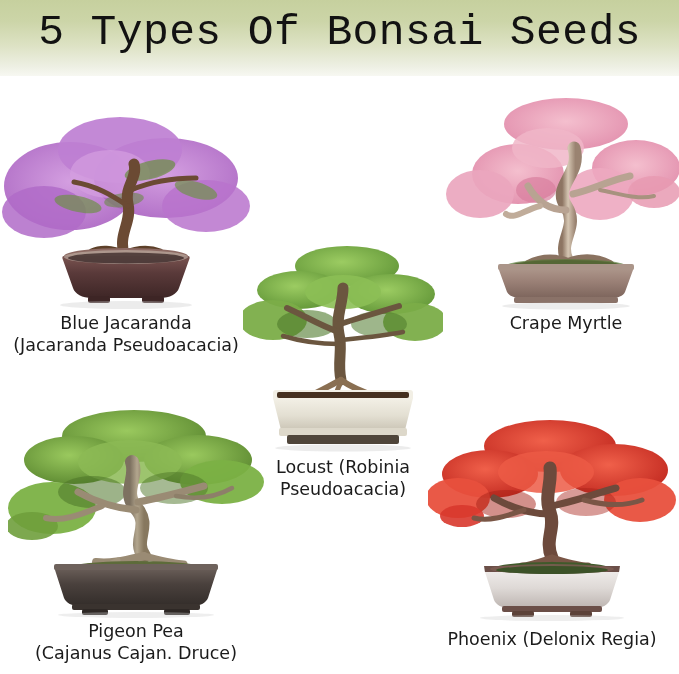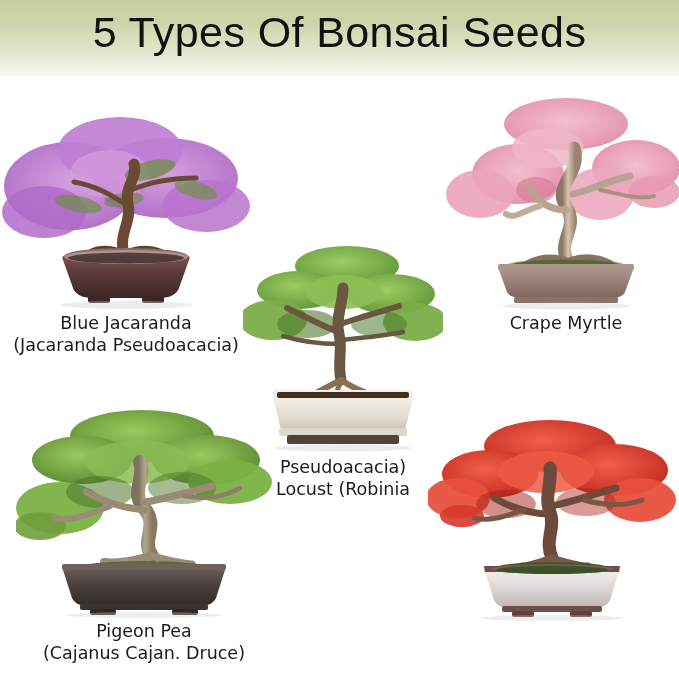--- a/index.html
+++ b/index.html
@@ -28,21 +28,21 @@
   }
   #page-title {
     position: absolute;
     left: 0; top: 8px;
     width: 679px;
     text-align: center;
     font-size: 43px;
     font-weight: 300;
     letter-spacing: 0.4px;
     color: #121212;
-    font-family: Liberation Sans, sans-serif;
+    font-family: Liberation Mono, monospace;
     white-space: nowrap;
   }
 
   
   .card {
     position: absolute;
   }
   .plant-art {
     display: block;
   }
@@ -53,21 +53,21 @@
     color: #1b1b1b;
     font-family: "DejaVu Sans", sans-serif;
     white-space: nowrap;
   }
   .caption .ln { display: block; }
 
   
   #card-jacaranda { left: 0px;   top: 82px;  width: 252px; }
   #card-myrtle    { left: 440px; top: 82px;  width: 252px; }
   #card-locust    { left: 243px; top: 232px; width: 200px; }
-  #card-pigeonpea { left: 16px;   top: 400px; width: 256px; }
+  #card-pigeonpea { left: 8px;   top: 400px; width: 256px; }
   #card-phoenix   { left: 428px; top: 412px; width: 248px; }
 
   #card-jacaranda .caption { margin-top: 2px; }
   #card-myrtle .caption    { margin-top: 2px; }
   #card-locust .caption    { margin-top: 2px; }
   #card-pigeonpea .caption { margin-top: 2px; }
   #card-phoenix .caption   { margin-top: 4px; }
 </style>
 </head>
 <body>
@@ -225,22 +225,22 @@
         <path d="M36 164 L164 164 L162 172 L38 172 Z" fill="#4a3526"></path>
         <rect x="30" y="158" width="140" height="10" rx="3" fill="#f2efe5"></rect>
         <rect x="34" y="160" width="132" height="6" rx="2" fill="#45301f"></rect>
         <path d="M30 166 L170 166 L162 198 L38 198 Z" fill="url(#lpot)"></path>
         <rect x="36" y="196" width="128" height="8" rx="2" fill="#ddd8ca"></rect>
         <rect x="44" y="203" width="112" height="9" rx="2" fill="#4f453a"></rect>
         <ellipse cx="100" cy="216" rx="68" ry="3.5" fill="#cfcfcf" opacity=".4"></ellipse>
       </g>
     </svg>
     <div class="caption">
+      <span class="ln">Locust (Robinia</span>
       <span class="ln">Pseudoacacia)</span>
-      <span class="ln">Locust (Robinia</span>
     </div>
   </div>
 
   <div class="card" id="card-pigeonpea">
     <svg class="plant-art" width="256" height="218" viewBox="0 0 256 218">
       <defs>
         <radialGradient id="pf1" cx="45%" cy="40%" r="62%">
           <stop offset="0%" stop-color="#9ac95e"></stop>
           <stop offset="100%" stop-color="#5f8c33"></stop>
         </radialGradient>
@@ -337,15 +337,18 @@
                  L57 160 C56 158 56 156 58 156 Z" fill="url(#xpot)"></path>
         <path d="M56 154 L192 154 L191 160 L57 160 Z" fill="#6b4f48"></path>
         <ellipse cx="124" cy="157" rx="62" ry="5" fill="#7d5d54" opacity=".85"></ellipse>
         <ellipse cx="124" cy="158" rx="56" ry="4" fill="#3c5228"></ellipse>
         <rect x="74" y="194" width="100" height="6" rx="2" fill="#6b4f48"></rect>
         <rect x="84" y="199" width="22" height="6" rx="2" fill="#5c4239"></rect>
         <rect x="142" y="199" width="22" height="6" rx="2" fill="#5c4239"></rect>
         <ellipse cx="124" cy="206" rx="72" ry="3" fill="#cfcfcf" opacity=".35"></ellipse>
       </g>
     </svg>
+    <div class="caption">
+      <span class="ln">Phoenix (Delonix Regia)</span>
+    </div>
   </div>
 
 </div>
 
 </body></html>

